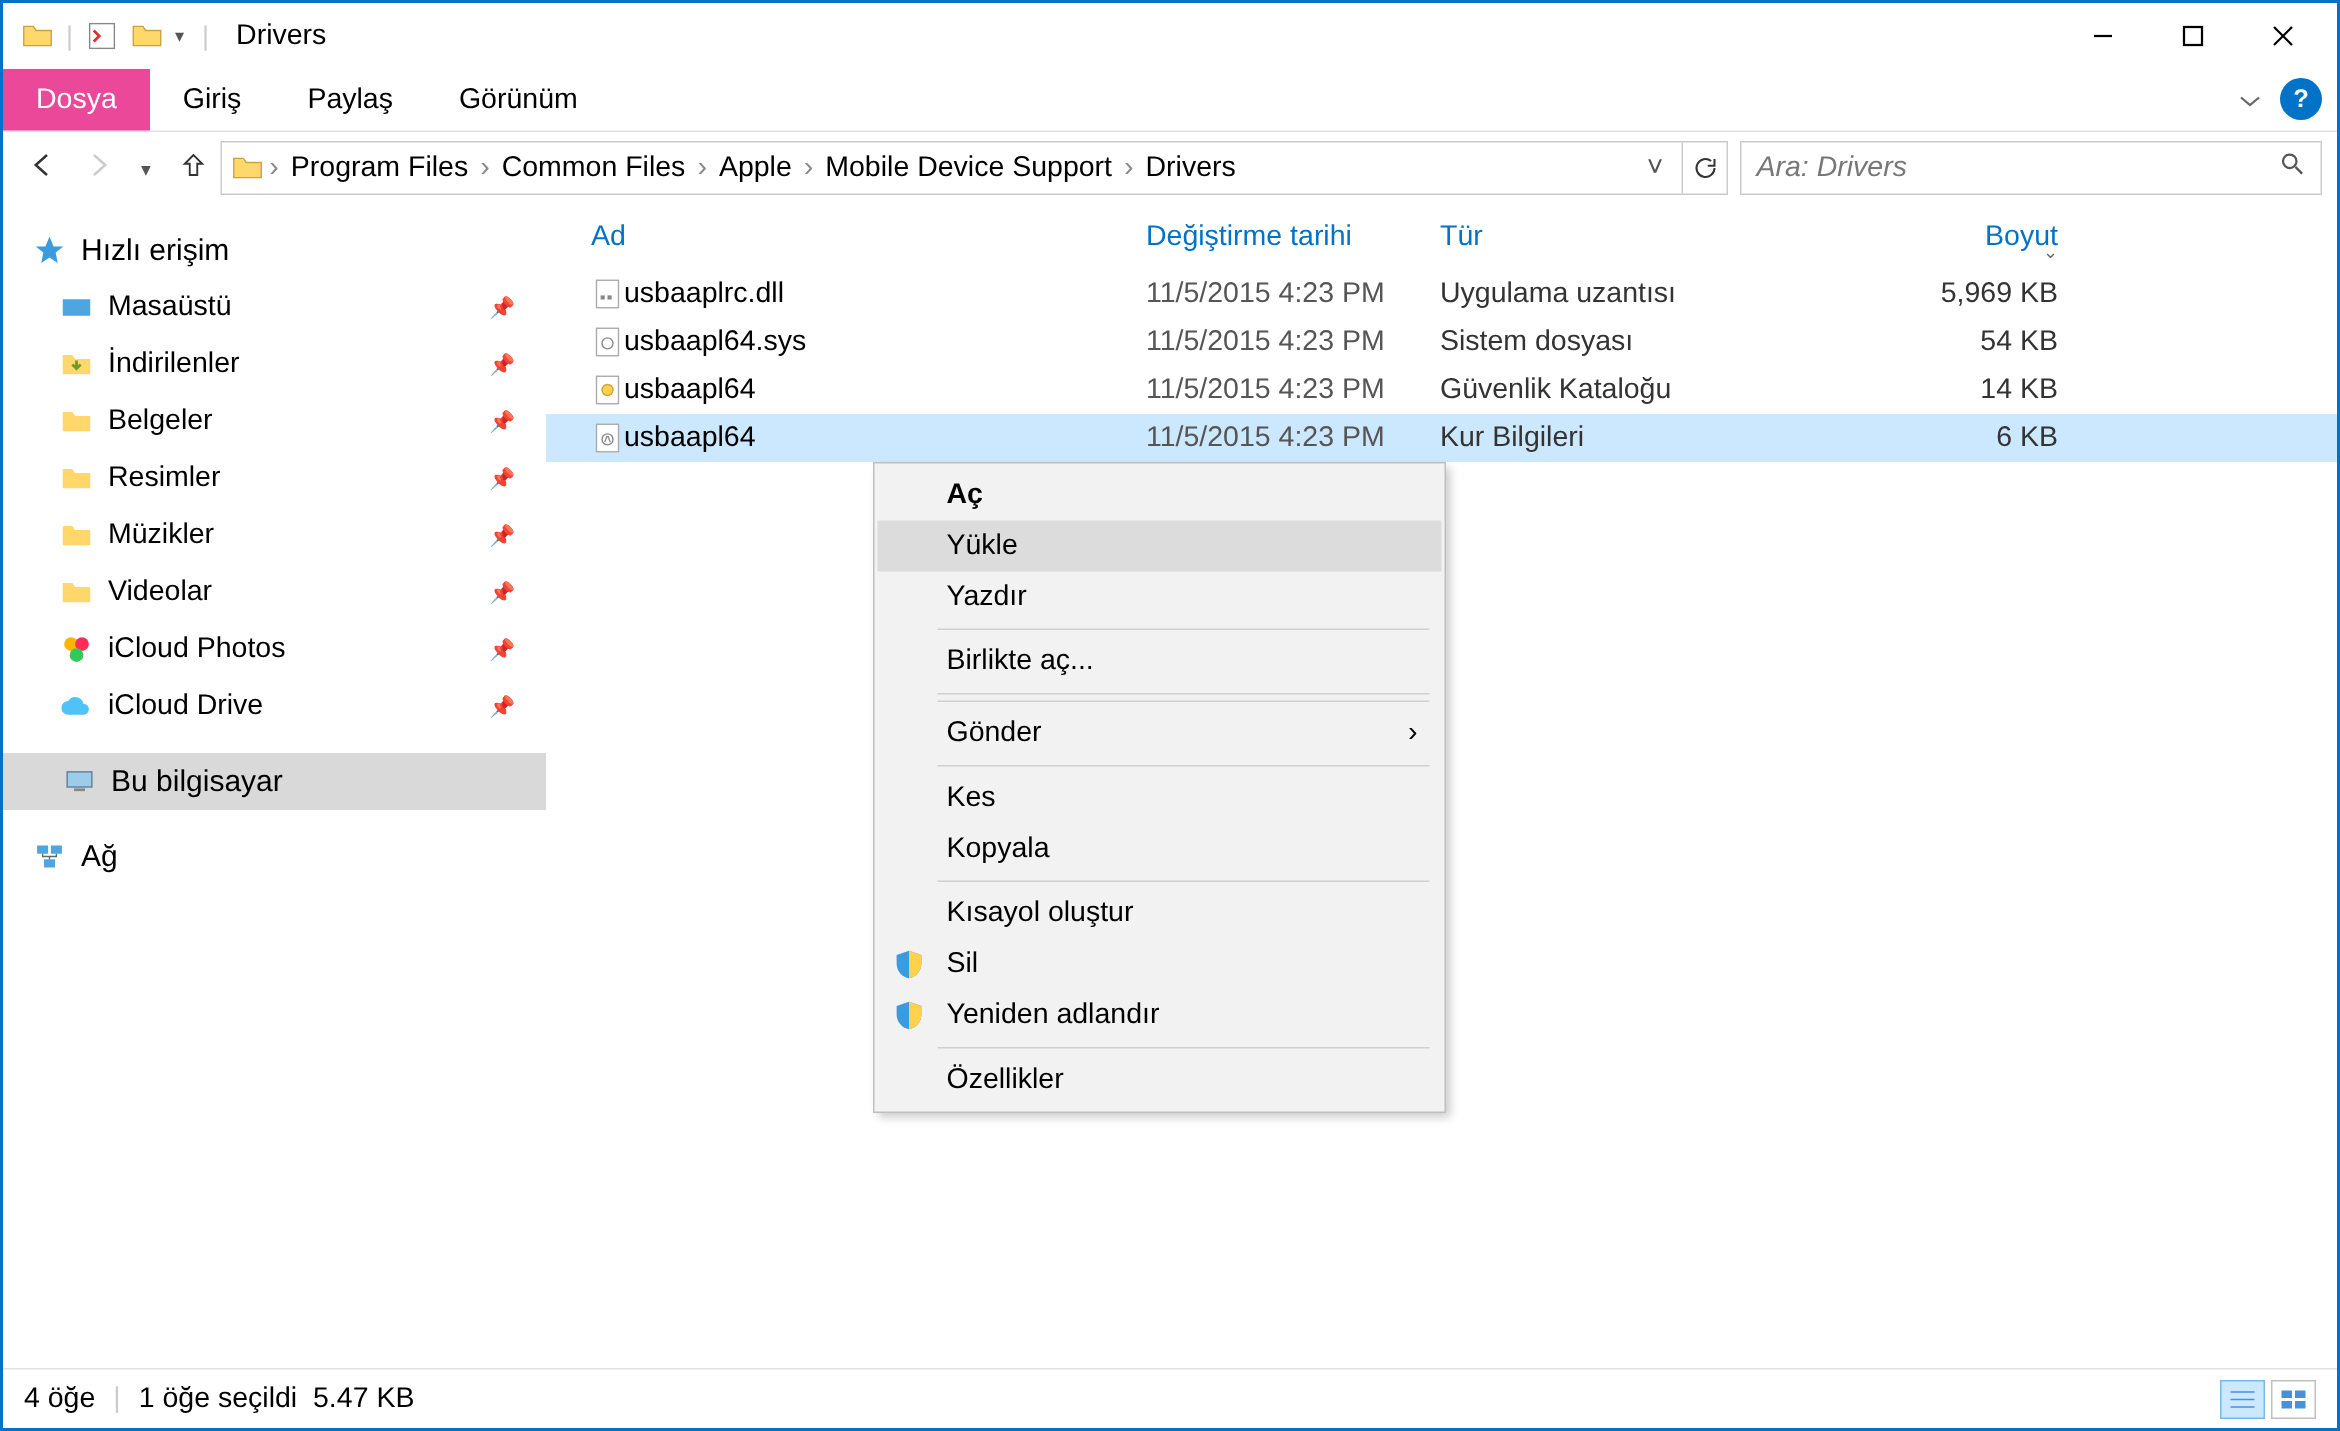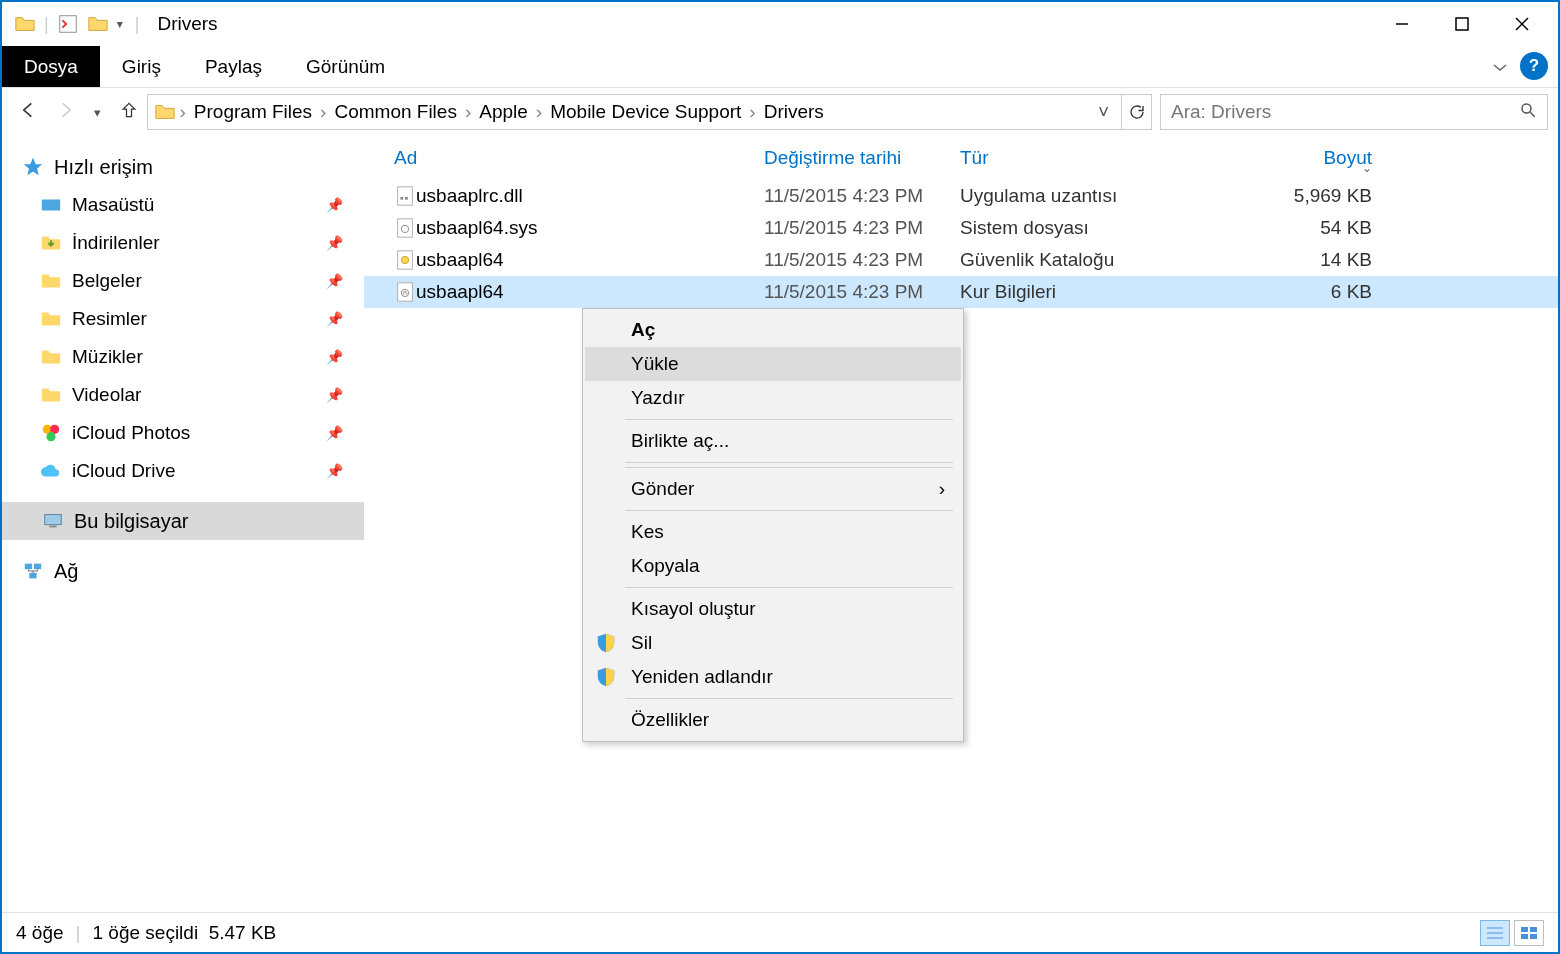--- a/index.html
+++ b/index.html
@@ -9,37 +9,37 @@
 .titlebar { height: 44px; display: flex; align-items: center; padding: 0 6px; }
 .titlebar .qat { display: flex; align-items: center; gap: 8px; padding-left: 6px; }
 .titlebar .title { margin-left: 18px; font-size: 19px; }
 .titlebar .spacer { flex: 1; }
 .winbtn { width: 60px; height: 40px; display: flex; align-items: center; justify-content: center; }
 .winbtn svg { width: 16px; height: 16px; }
 
 
 .ribbon { height: 42px; border-bottom: 1px solid #e1e1e1; display: flex; align-items: stretch; }
 .ribbon .tab { padding: 0 22px; display: flex; align-items: center; font-size: 19px; }
-.ribbon .tab.active { background: #000000; color: #fff; }
+.ribbon .tab.active { background: #ec4899; color: #fff; }
 .ribbon .ribspacer { flex: 1; }
 .ribbon .ribchev { width: 40px; display: flex; align-items: center; justify-content: center; color: #666; }
 .ribbon .helpbtn { width: 28px; height: 28px; border-radius: 50%; background: #0073c8; color: #fff; display: flex; align-items: center; justify-content: center; font-weight: bold; margin: 6px 10px 0 0; font-size: 17px; }
 
 
 .addrrow { height: 48px; display: flex; align-items: center; padding: 6px 10px 6px 16px; gap: 8px; }
 .navbtns { display: flex; align-items: center; gap: 18px; color: #555; }
 .navbtns .disabled { color: #bbb; }
 .navbtns svg { width: 20px; height: 20px; }
 .addrbar { flex: 1; height: 36px; border: 1px solid #ccc; display: flex; align-items: center; padding: 0 6px; gap: 4px; font-size: 19px; }
 .addrbar .crumb { padding: 0 4px; }
 .addrbar .sep { color: #888; }
 .addrbar .addrspacer { flex: 1; }
 .addrbar .addrchev { color: #555; padding: 0 6px; }
 .refreshbtn { width: 30px; height: 36px; border: 1px solid #ccc; border-left: none; display: flex; align-items: center; justify-content: center; margin-left: -8px; }
-.searchbox { width: 388px; height: 36px; border: 1px solid #ccc; display: flex; align-items: center; padding: 0 10px; color: #777; font-size: 19px; }
+.searchbox { width: 388px; height: 36px; border: 1px solid #ccc; display: flex; align-items: center; padding: 0 10px; color: #777; font-size: 19px; font-style: italic; }
 .searchbox .sicon { margin-left: auto; color: #555; }
 
 
 .main { display: flex; height: calc(100% - 44px - 42px - 48px - 40px); }
 .nav { width: 362px; padding: 12px 0 0 20px; }
 .navgroup { margin-bottom: 12px; }
 .navitem { height: 38px; display: flex; align-items: center; gap: 10px; padding-left: 18px; font-size: 19px; }
 .navitem.head { padding-left: 0; font-size: 20px; }
 .navitem .pin { margin-left: auto; margin-right: 20px; color: #777; font-size: 14px; }
 .navitem.selected { background: #d9d9d9; }

